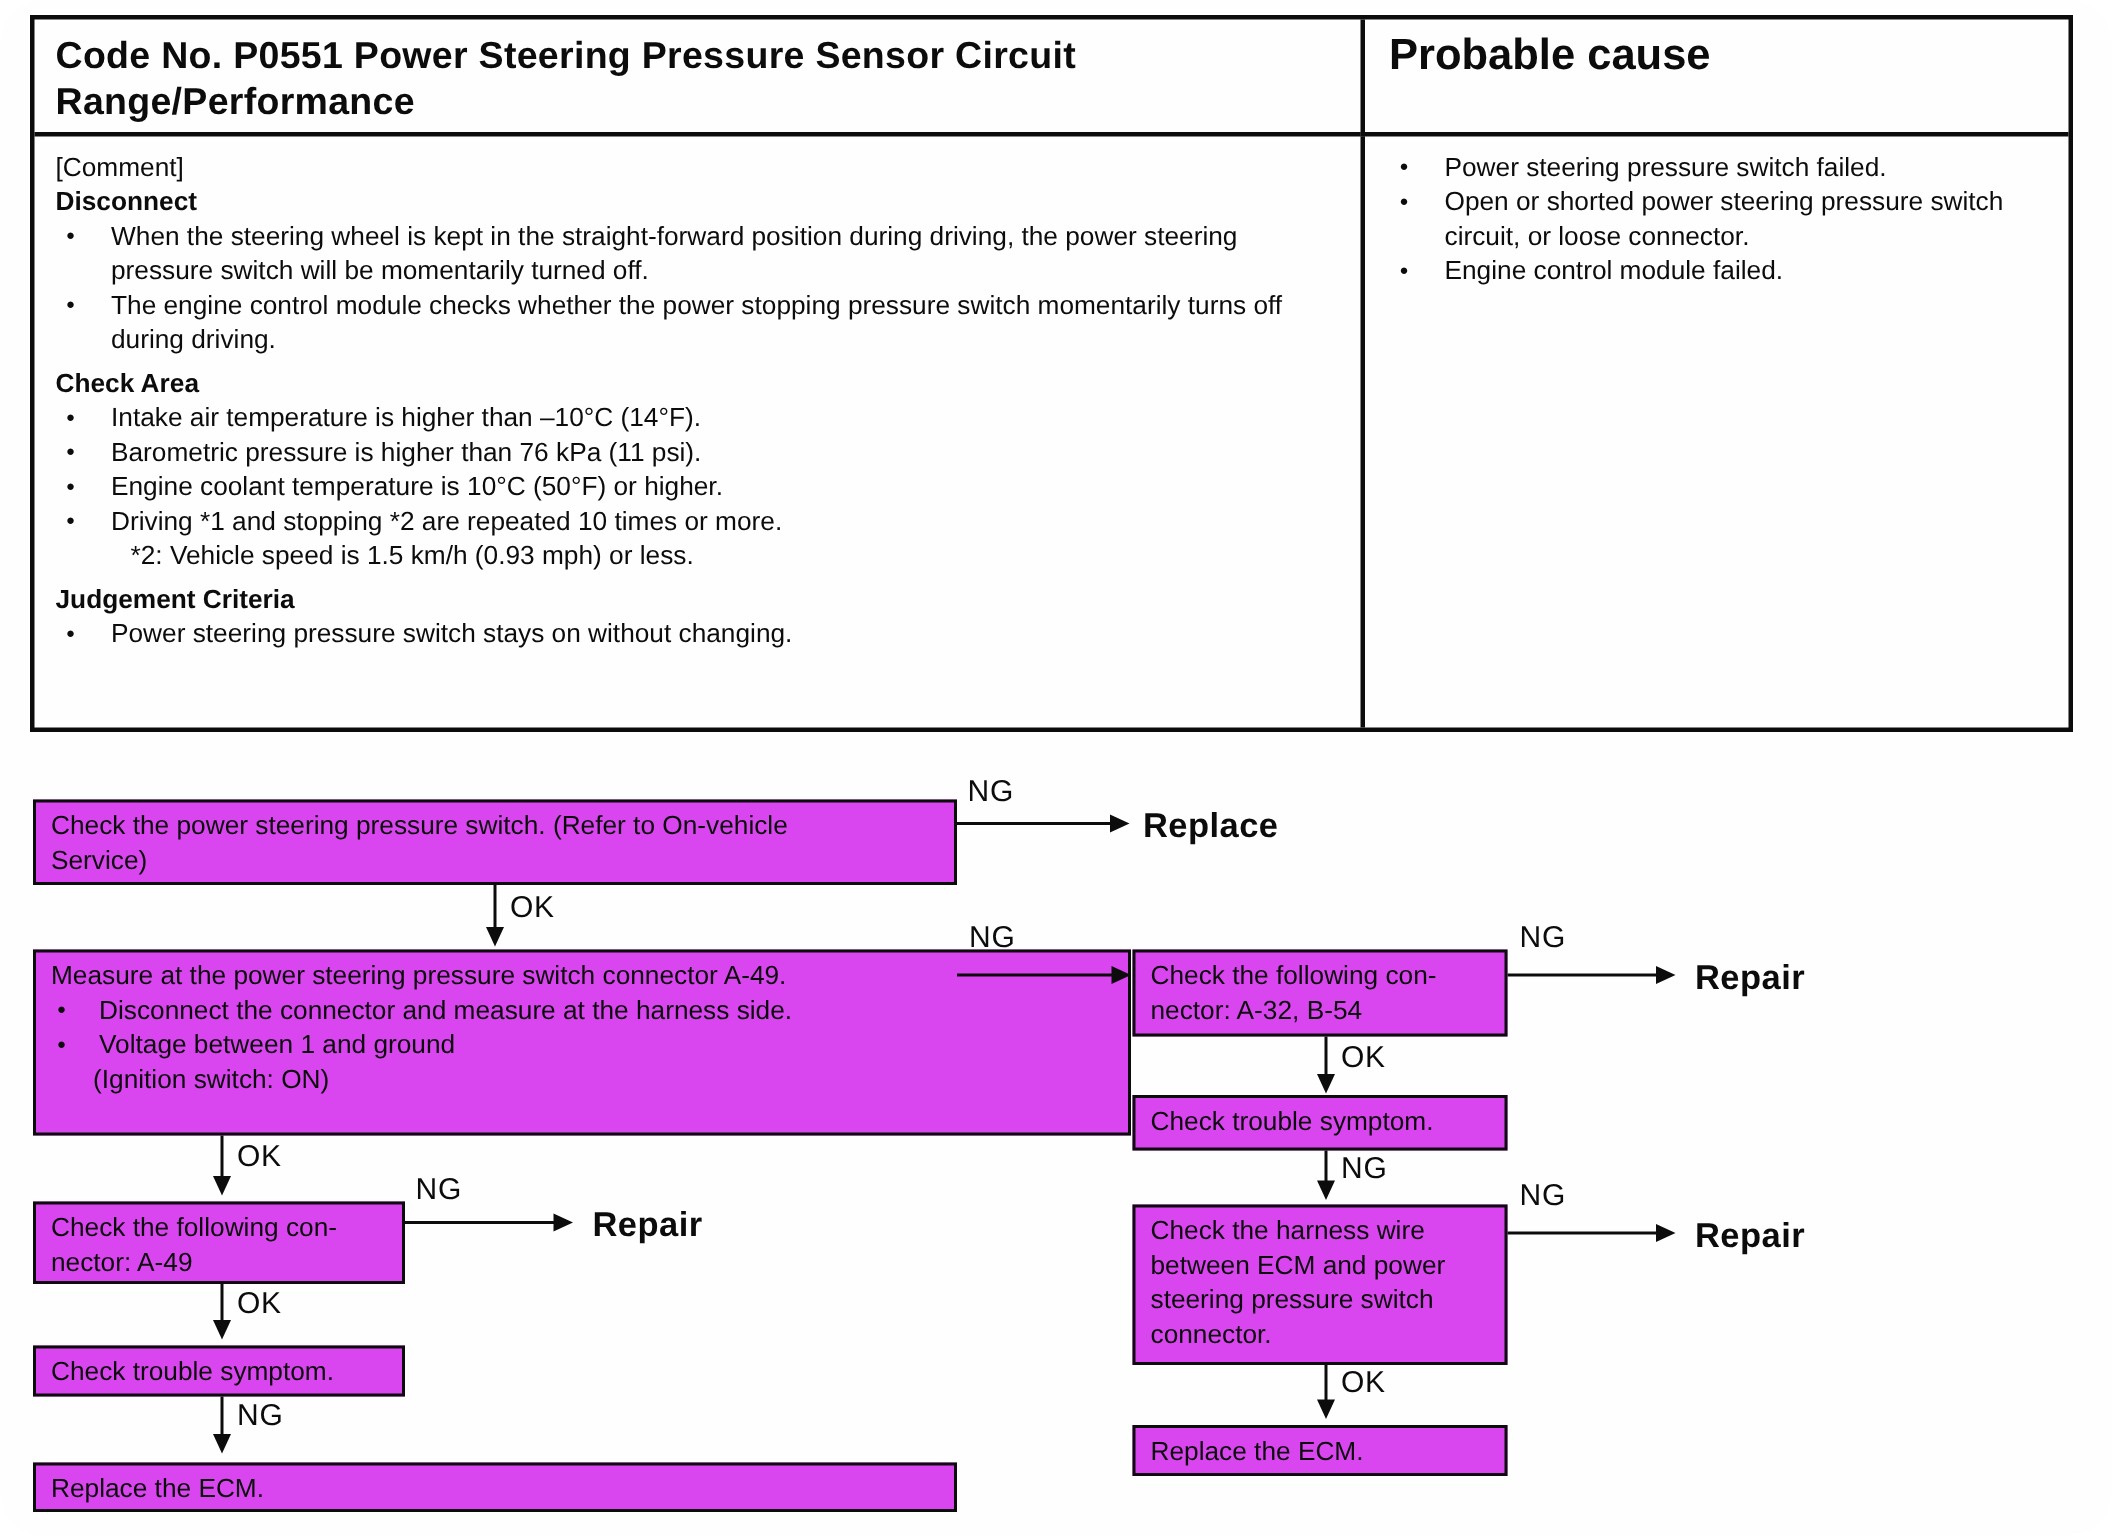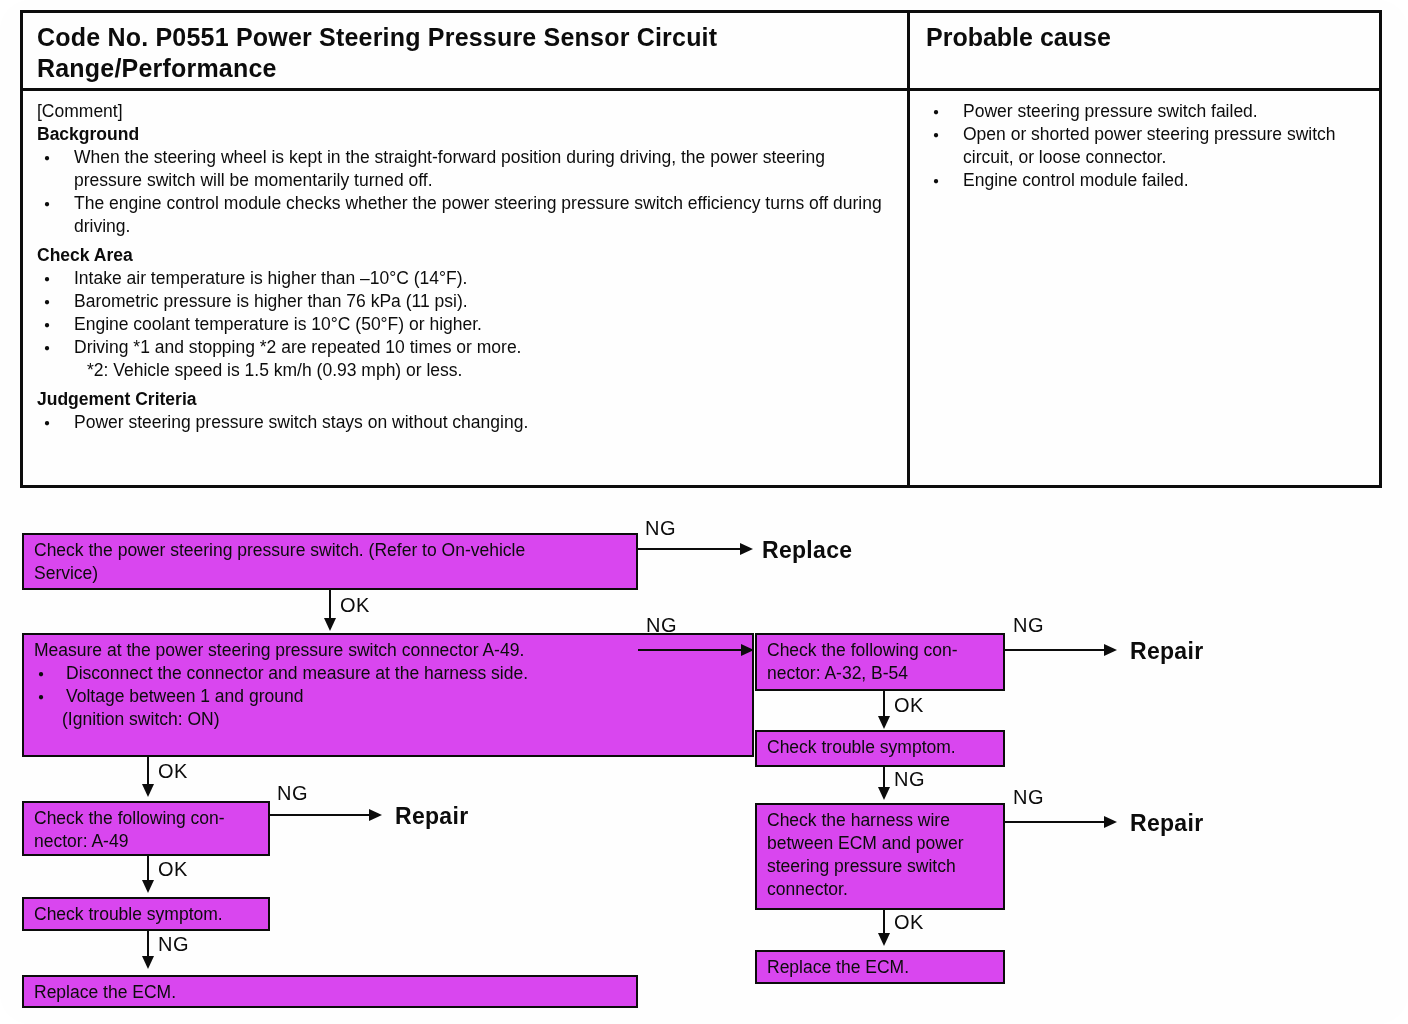--- a/index.html
+++ b/index.html
@@ -31,21 +31,21 @@
     border-bottom: 3px solid #0c0c0c;
     padding: 9px 14px 0 14px;
     font-weight: bold; font-size: 25px; line-height: 31px;
     white-space: pre-line;
     letter-spacing: 0.2px;
   }
   .head-right {
     border-left: 3px solid #0c0c0c;
     border-bottom: 3px solid #0c0c0c;
     padding: 9px 16px 0 16px;
-    font-weight: bold; font-size: 25px; line-height: 31px;
+    font-weight: bold; font-size: 29px; line-height: 31px;
   }
   .body-left  { padding: 9px 14px 12px 14px; font-size: 17.5px; line-height: 23px; }
   .body-right { border-left: 3px solid #0c0c0c; padding: 9px 16px 0 16px; font-size: 17.5px; line-height: 23px; }
 
   .bullet-row { display: flex; }
   .bullet-glyph { flex: none; width: 30px; font-size: 10px; line-height: 23px; padding-left: 7px; }
   .bullet-text { flex: 1; }
   .sec-heading { font-weight: bold; margin-top: 6px; }
   .footnote { margin-left: 50px; padding-left: 38px; text-indent: -38px; }
 
@@ -85,29 +85,29 @@
 <div class="page">
 
   <div class="dtc-table">
 
     <div class="cell head-left">Code No. P0551 Power Steering Pressure Sensor Circuit
 Range/Performance</div>
     <div class="cell head-right">Probable cause</div>
 
     <div class="cell body-left">
       <div>[Comment]</div>
-      <div class="sec-heading" style="margin-top:0;">Background</div>
+      <div class="sec-heading" style="margin-top:0;">Disconnect</div>
 
       <div class="bullet-row">
         <span class="bullet-glyph">●</span>
         <span class="bullet-text">When the steering wheel is kept in the straight-forward position during driving, the power steering pressure switch will be momentarily turned off.</span>
       </div>
       <div class="bullet-row">
         <span class="bullet-glyph">●</span>
-        <span class="bullet-text">The engine control module checks whether the power steering pressure switch efficiency turns off during driving.</span>
+        <span class="bullet-text">The engine control module checks whether the power stopping pressure switch momentarily turns off during driving.</span>
       </div>
 
       <div class="sec-heading">Check Area</div>
       <div class="bullet-row">
         <span class="bullet-glyph">●</span>
         <span class="bullet-text">Intake air temperature is higher than –10°C (14°F).</span>
       </div>
       <div class="bullet-row">
         <span class="bullet-glyph">●</span>
         <span class="bullet-text">Barometric pressure is higher than 76 kPa (11 psi).</span>

